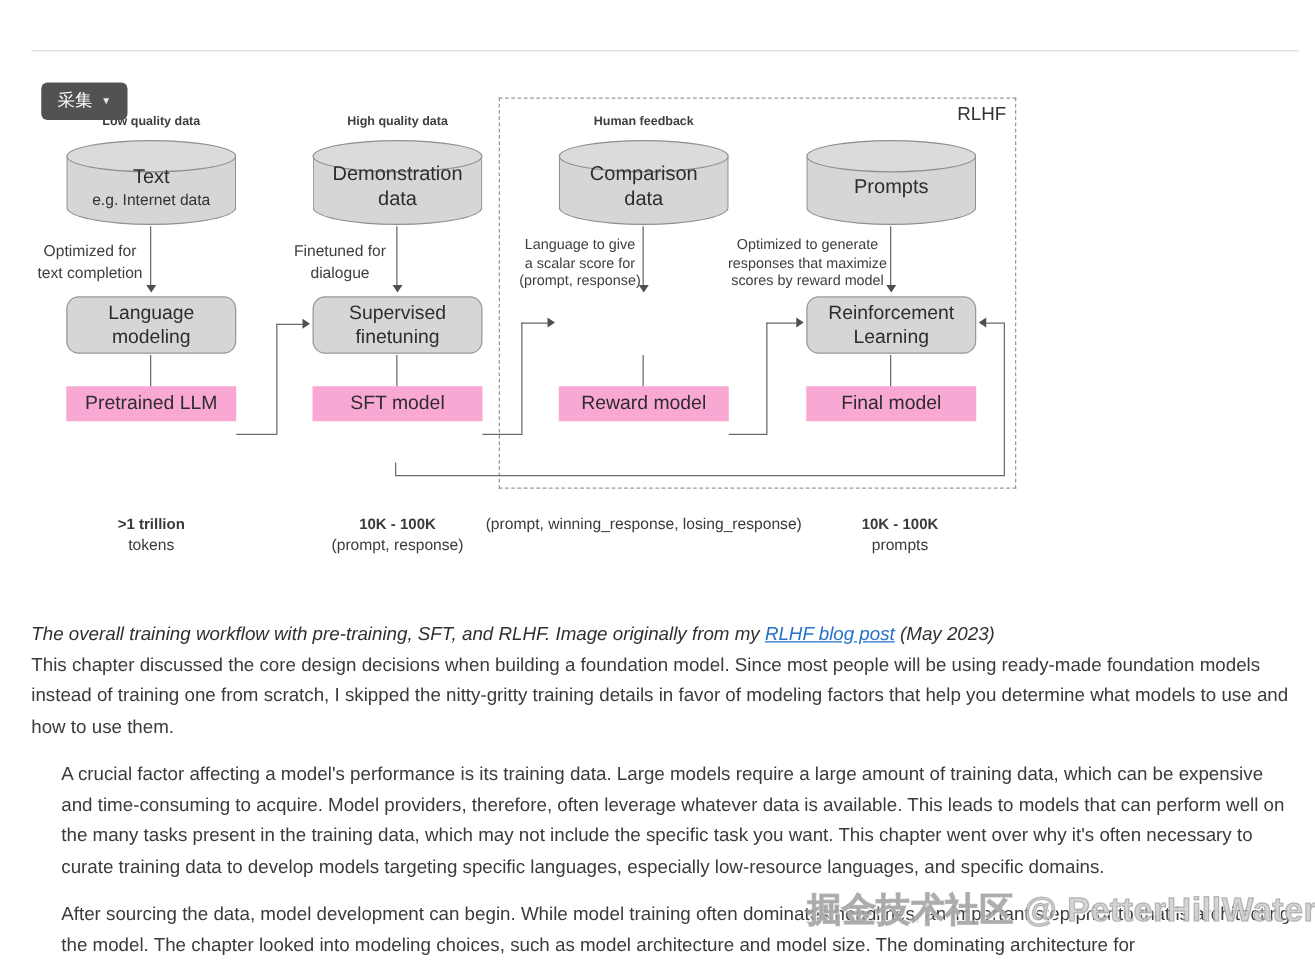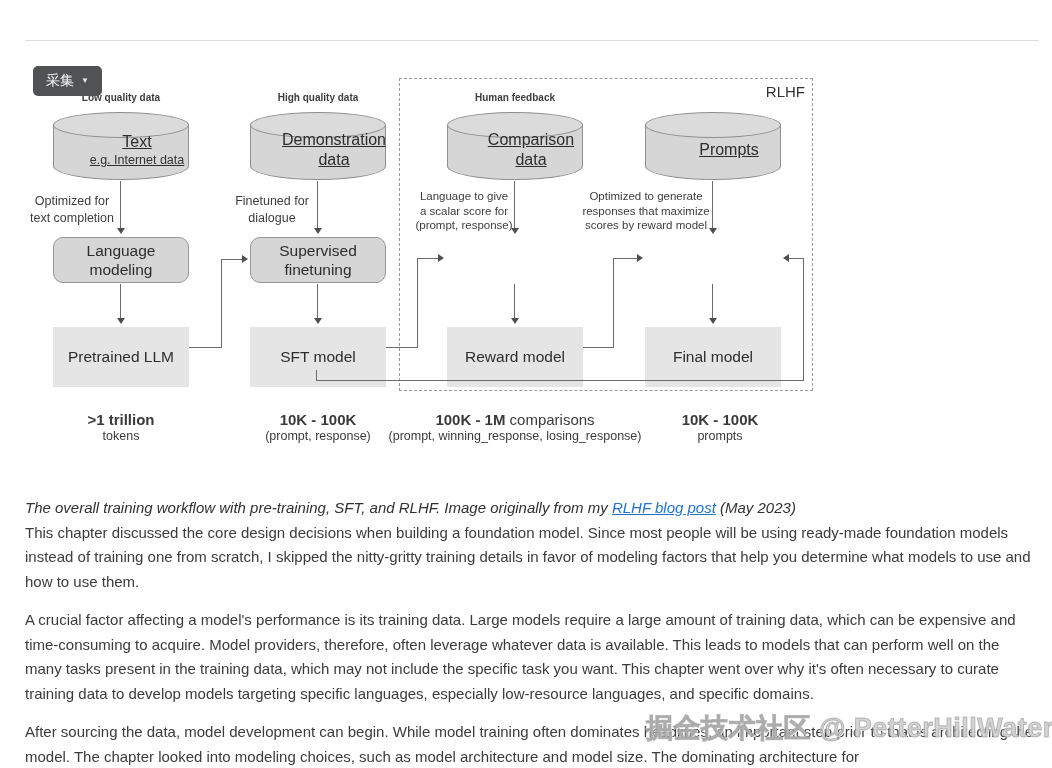--- a/index.html
+++ b/index.html
@@ -41,42 +41,42 @@
   .cyl .cyl-body {
     position: absolute; top: 13px; left: 0; width: 136px; height: 55px;
     background: #d6d6d6; border: 1px solid #8f8f8f; border-top: none;
     border-radius: 0 0 68px 68px / 0 0 14px 14px;
   }
   .cyl .cyl-top {
     position: absolute; top: 0; left: 0; width: 136px; height: 26px;
     background: #dbdbdb; border: 1px solid #8f8f8f; border-radius: 50%;
   }
   .cyl .cyl-label {
-    position: absolute; top: 0; left: 16px; width: 136px; height: 68px;
+    position: absolute; top: 0; left: 0; width: 136px; height: 68px;
     display: flex; flex-direction: column; align-items: center; justify-content: center;
-    padding-top: 8px; color: #2d2d2d; text-decoration: underline;
+    padding-top: 8px; color: #2d2d2d;
   }
   .cyl-title { font-size: 16px; line-height: 20px; text-align: center; white-space: pre-line; }
   .cyl-sub { font-size: 12.5px; line-height: 16px; color: #333; }
 
   .side-label {
     position: absolute; top: 193px; text-align: center;
     font-size: 12.5px; line-height: 17px; color: #3d3d3d; white-space: pre-line;
   }
   .side-label.small { top: 189px; font-size: 11.5px; line-height: 14.5px; }
 
   .round-box {
     position: absolute; top: 237px; left: 0; width: 136px; height: 46px;
     background: #d6d6d6; border: 1px solid #979797; border-radius: 10px;
     display: flex; align-items: center; justify-content: center; text-align: center;
     font-size: 15.5px; line-height: 19px; color: #2d2d2d; white-space: pre-line;
   }
   .square-box {
-    position: absolute; top: 327px; left: 0; width: 136px; height: 60px;
-    background: #e5e5e5;
+    position: absolute; top: 309px; left: 0; width: 136px; height: 28px;
+    background: #f9a8d4;
     display: flex; align-items: center; justify-content: center; text-align: center;
     font-size: 15.5px; color: #2d2d2d;
   }
 
   .vline { position: absolute; width: 1px; background: #6a6a6a; }
   .hline { position: absolute; height: 1px; background: #6a6a6a; }
   .ah-down {
     position: absolute; width: 0; height: 0;
     border-left: 4px solid transparent; border-right: 4px solid transparent;
     border-top: 6px solid #4f4f4f;
@@ -99,35 +99,35 @@
   .rlhf-frame {
     position: absolute; left: 399px; top: 78px; width: 414px; height: 313px;
     border: 1px dashed #9a9a9a;
   }
   .rlhf-label {
     position: absolute; left: 735px; top: 83px; width: 70px; text-align: right;
     font-size: 15px; color: #333333;
   }
 
   .stat { position: absolute; top: 411px; text-align: center; color: #3a3a3a; }
-  .stat .stat-line1 { font-size: 15px; line-height: 17px; }
+  .stat .stat-line1 { font-size: 12px; line-height: 17px; }
   .stat .stat-line1 .b { font-weight: 700; }
   .stat .stat-line2 { font-size: 12.5px; line-height: 17px; }
 
   
   .content {
     position: absolute; left: 25px; top: 496px; width: 1014px;
     font-size: 15px; line-height: 24.5px; color: #3b3b3b;
   }
   .caption { font-style: italic; color: #303030; }
   .caption a, .caption .link {
     color: #2472c8; text-decoration: underline; cursor: pointer; font-style: italic;
   }
   .para { margin: 0; }
-  .para + .para { margin-top: 14px; }
+  .para + .para { margin-top: 14px; margin-left: 24px; }
   .caption + .para { margin-top: 0; }
 
   .watermark {
     position: absolute; left: 646px; top: 710px; z-index: 6;
     font-size: 27px; font-weight: 700; letter-spacing: 0.5px; white-space: nowrap;
     color: rgba(178, 178, 178, 0.55);
     -webkit-text-stroke: 1px rgba(120, 120, 120, 0.45);
     text-shadow: 1px 1px 0 rgba(255,255,255,0.9), -1px -1px 0 rgba(255,255,255,0.4);
     pointer-events: none;
   }
@@ -217,20 +217,22 @@
         <div class="cyl-top"></div>
         <div class="cyl-label">
           <span class="cyl-title">Prompts</span>
         </div>
       </div>
       <div class="vline arrow1-line"></div>
       <div class="ah-down arrow1-head"></div>
       <div class="side-label small" style="left:-64px;width:130px">Optimized to generate
 responses that maximize
 scores by reward model</div>
+      <div class="round-box">Reinforcement
+Learning</div>
       <div class="vline arrow2-line"></div>
       <div class="ah-down arrow2-head"></div>
       <div class="square-box">Final model</div>
     </div>
 
     <div class="hline" style="left:189px;top:347px;width:33px"></div>
     <div class="vline" style="left:221px;top:259px;height:88px"></div>
     <div class="hline" style="left:221px;top:259px;width:21px"></div>
     <div class="ah-right" style="left:242px;top:255px"></div>
 
@@ -252,21 +254,20 @@
 
     <div class="stat" style="left:40px;width:162px">
       <div class="stat-line1"><span class="b">&gt;1 trillion</span><span></span></div>
       <div class="stat-line2">tokens</div>
     </div>
     <div class="stat" style="left:230px;width:176px">
       <div class="stat-line1"><span class="b">10K - 100K</span><span></span></div>
       <div class="stat-line2">(prompt, response)</div>
     </div>
     <div class="stat" style="left:360px;width:310px">
-      <div class="stat-line1"><span class="b">100K - 1M</span><span> comparisons</span></div>
       <div class="stat-line2">(prompt, winning_response, losing_response)</div>
     </div>
     <div class="stat" style="left:650px;width:140px">
       <div class="stat-line1"><span class="b">10K - 100K</span><span></span></div>
       <div class="stat-line2">prompts</div>
     </div>
   </div>
 
   <div class="content">
     <p class="caption"><span>The overall training workflow with pre-training, SFT, and RLHF. Image originally from my </span><span class="link">RLHF blog post</span><span> (May 2023)</span></p>

